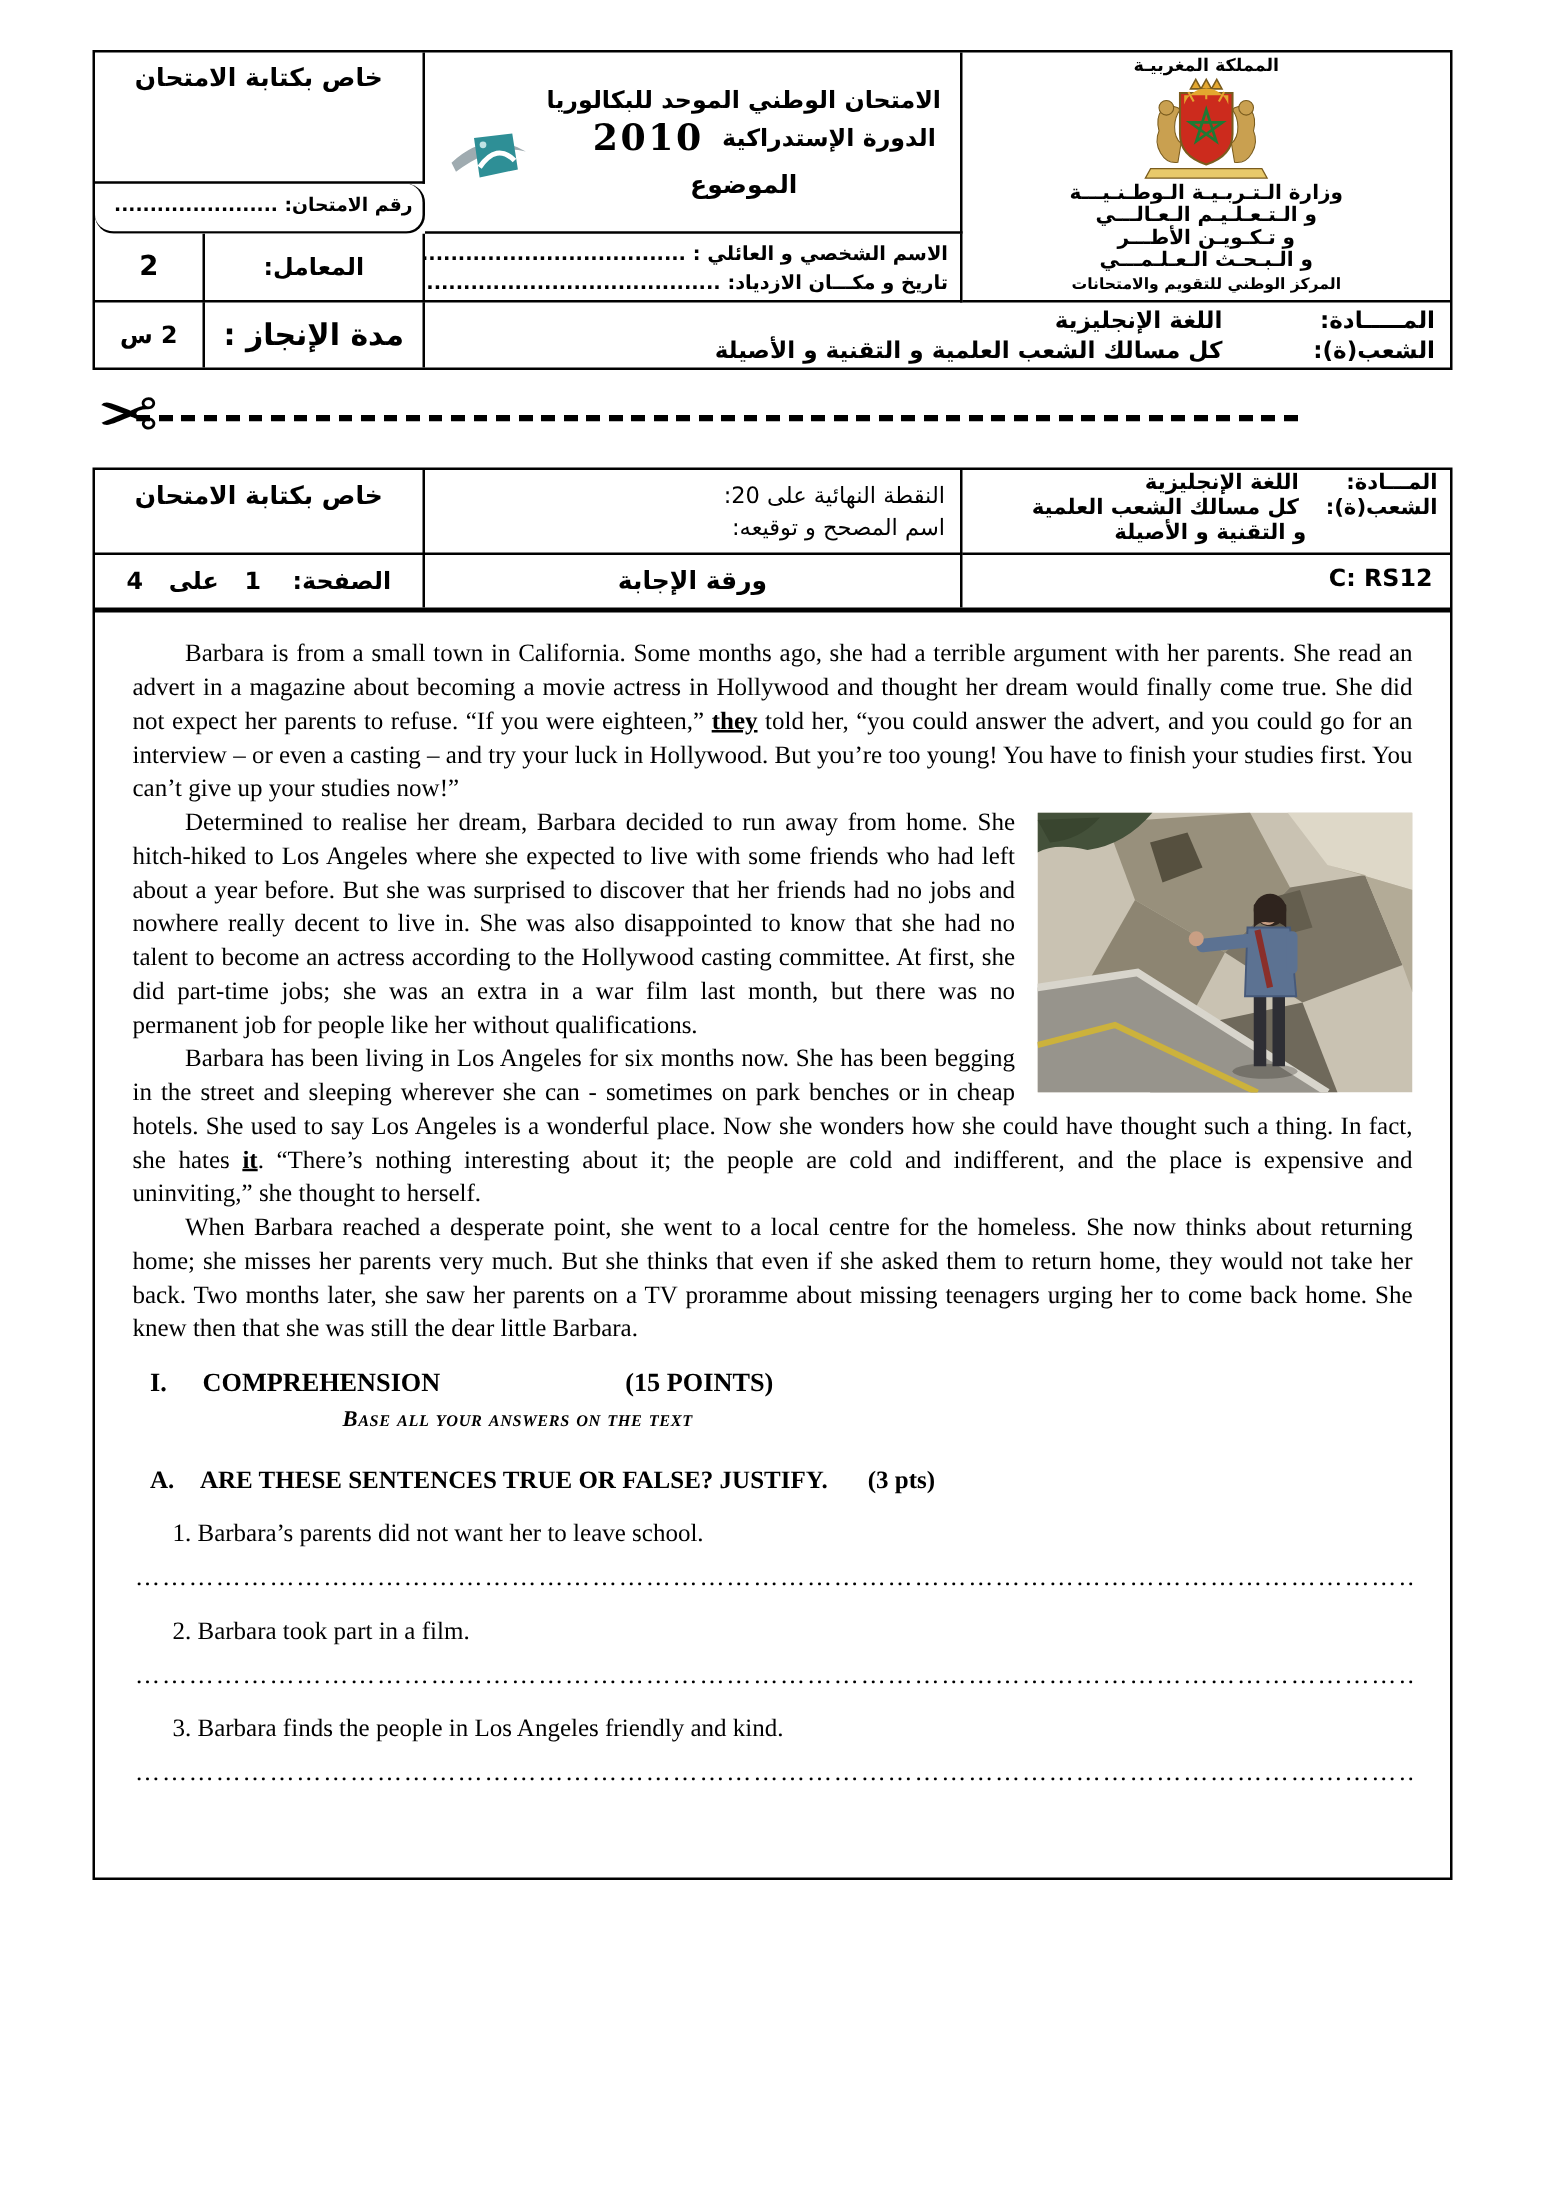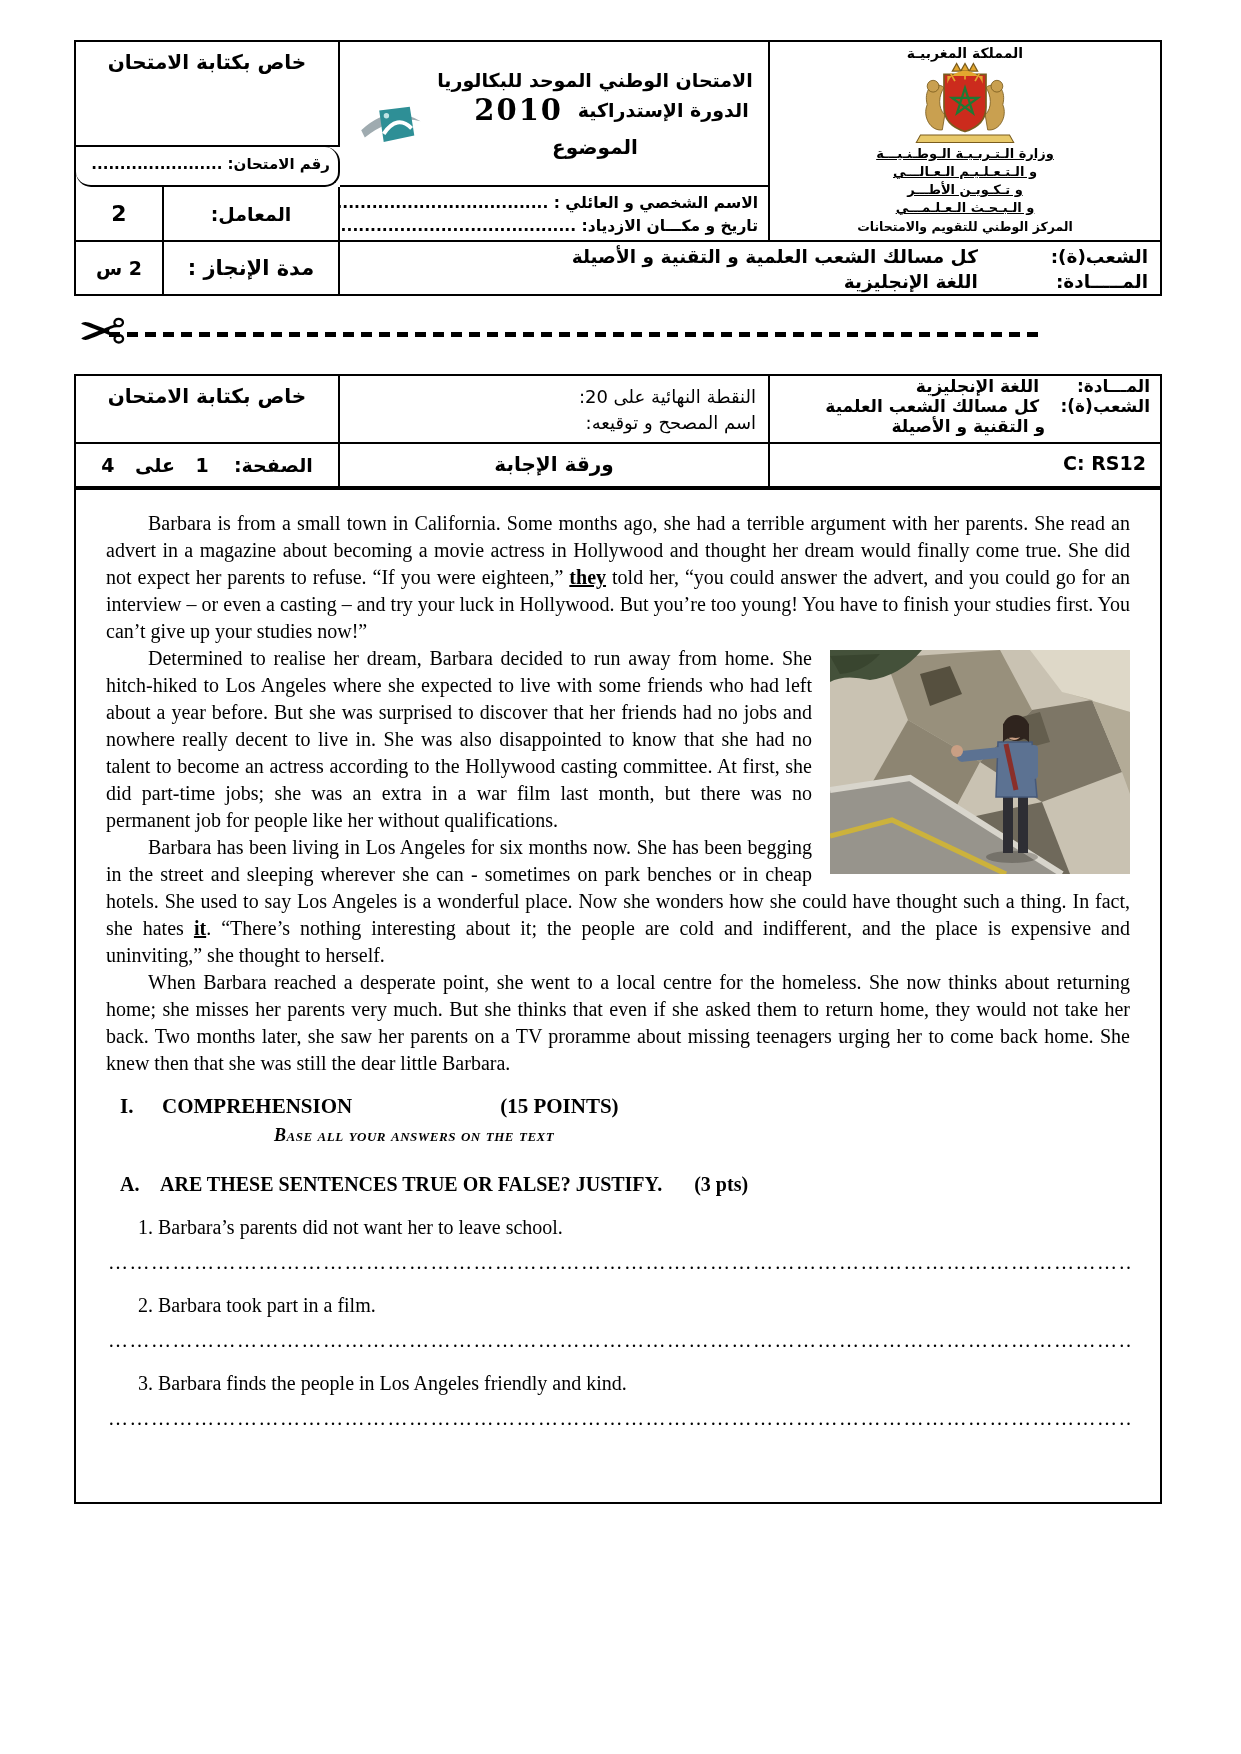--- a/index.html
+++ b/index.html
@@ -14,36 +14,36 @@
   .top-table { position:absolute; left:74px; top:40px; width:1088px; height:256px; border:2px solid #000; }
   .top-table .cell, .ans-table .cell { font-family:"DejaVu Sans", sans-serif; }
   .br { border-right:2px solid #000; }
   .bb { border-bottom:2px solid #000; }
 
   .tt-office   { left:0; top:0; width:264px; height:105px; text-align:center; padding-top:8px; font-weight:bold; font-size:20px; }
   .tt-examnum  { left:0; top:105px; width:264px; height:40px; direction:rtl; padding:8px 8px 0 4px; font-weight:bold; font-size:15px; white-space:nowrap; overflow:hidden;border-radius:15px; }
   .tt-coef-value { left:0; top:145px; width:88px; height:55px; display:flex; align-items:center; justify-content:center; font-weight:bold; font-size:22px; }
   .tt-coef-label { left:88px; top:145px; width:176px; height:55px; direction:rtl; display:flex; align-items:center; justify-content:center; font-weight:bold; font-size:19px; }
   .tt-dur-value  { left:0; top:200px; width:88px; height:52px; direction:rtl; display:flex; align-items:center; justify-content:center; font-weight:bold; font-size:19px; }
-  .tt-dur-label  { left:88px; top:200px; width:176px; height:52px; direction:rtl; display:flex; align-items:center; justify-content:center; font-weight:bold; font-size:21px; }
+  .tt-dur-label  { left:88px; top:200px; width:176px; height:52px; direction:rtl; display:flex; align-items:center; justify-content:center; font-weight:bold; font-size:24px; }
 
   .tt-center { left:264px; top:0; width:430px; height:145px; display:flex; align-items:center; padding:4px 8px; }
   .tt-center .logo { width:72px; height:58px; flex:0 0 auto; margin:18px 4px 0 6px; }
   .tt-titles { flex:1; text-align:center; direction:rtl; }
   .tt-title1 { font-weight:bold; font-size:19px; }
   .tt-title2 { font-weight:bold; font-size:19px; margin-top:2px; }
   .tt-year   { font-family:"DejaVu Serif", serif; font-weight:bold; font-size:29px; letter-spacing:2px; vertical-align:-3px; margin-right:8px; display:inline-block; direction:ltr;margin-left:33px; }
   .tt-title3 { font-weight:bold; font-size:20px; margin-top:8px; }
 
   .tt-names { left:264px; top:145px; width:430px; height:55px; direction:rtl; padding:5px 10px 0 6px; font-weight:bold; font-size:15.5px; line-height:23px; white-space:nowrap; overflow:hidden; }
 
   .tt-emblem { left:694px; top:0; width:390px; height:200px; text-align:center; direction:rtl; padding-top:3px; }
   .tt-kingdom { font-weight:bold; font-size:14px; }
   .tt-emblem svg.coat { width:150px; height:84px; display:block; margin:0 auto; }
-  .tt-ministry { font-weight:bold; font-size:13px; line-height:18px;text-decoration:underline; }
+  .tt-ministry { font-weight:bold; font-size:16px; line-height:18px; }
   .tt-natcenter { font-weight:bold; font-size:12.5px; margin-top:2px; letter-spacing:1px; }
 
   .tt-subject { left:264px; top:200px; width:820px; height:52px; direction:rtl; padding:3px 12px 0 0; }
   .subj-line { line-height:24px; white-space:nowrap; }
   .subj-lbl { display:inline-block; min-width:165px; font-weight:bold; font-size:18.5px; }
   .subj-val { font-weight:bold; font-size:18.5px; }
 
   
   .cut-line { position:absolute; left:78px; top:306px; width:1086px; height:56px; display:flex; align-items:center; }
   .scissors { font-family:"DejaVu Sans", sans-serif; font-size:58px; line-height:1; transform:scaleX(-1) rotate(0.5deg); transform-origin:center; margin-top:-4px; }
@@ -153,26 +153,26 @@
         <div>وزارة الـتـربـيـة الـوطـنـيـــة</div>
         <div>و الـتـعـلـيـم الـعـالـــي</div>
         <div>و تـكـويـن الأطـــر</div>
         <div>و الـبـحـث الـعـلـمـــي</div>
       </div>
       <div class="tt-natcenter">المركز الوطني للتقويم والامتحانات</div>
     </div>
 
     <div class="cell tt-subject">
       <div class="subj-line">
+        <span class="subj-lbl">المـــــادة:</span>
+        <span class="subj-val">اللغة الإنجليزية</span>
+      </div>
+      <div class="subj-line">
         <span class="subj-lbl">الشعب(ة):</span>
         <span class="subj-val">كل مسالك الشعب العلمية و التقنية و الأصيلة</span>
-      </div>
-      <div class="subj-line">
-        <span class="subj-lbl">المـــــادة:</span>
-        <span class="subj-val">اللغة الإنجليزية</span>
       </div>
     </div>
   </div>
 
   <div class="cut-line">
     <span class="scissors">✂</span>
     <div class="dash-rule"></div>
   </div>
 
   <div class="ans-table">

